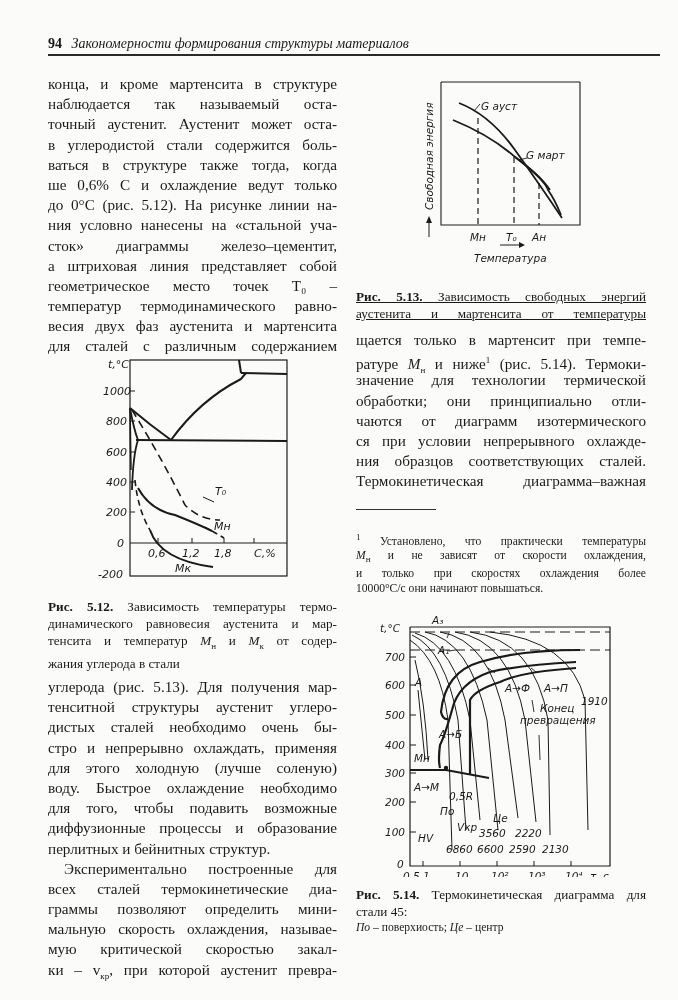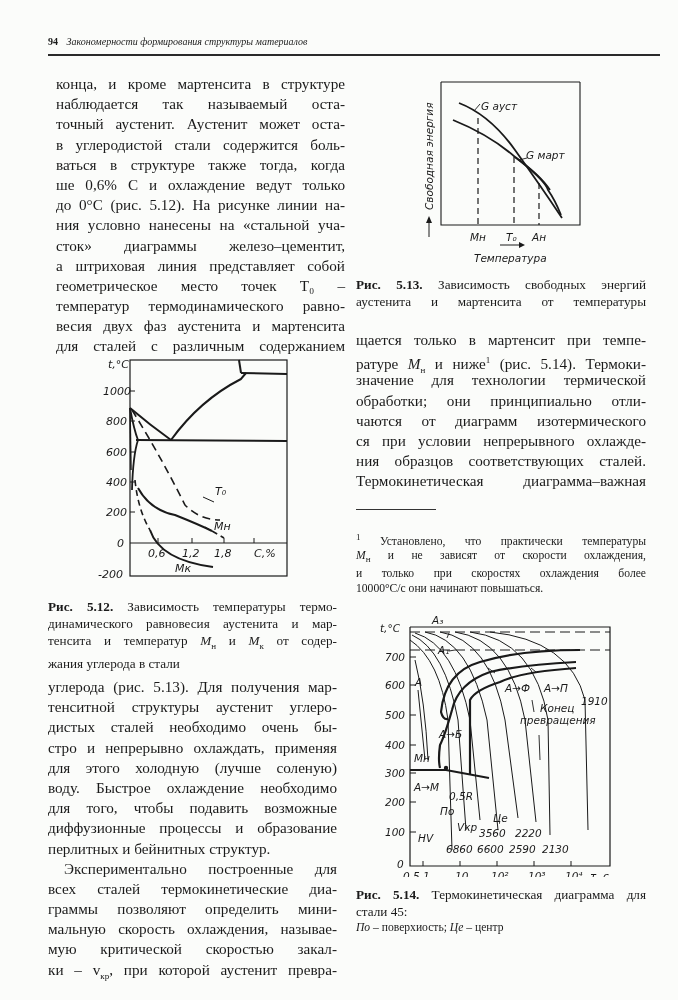--- a/index.html
+++ b/index.html
@@ -1,19 +1,19 @@
 <!DOCTYPE html>
 <html><head>
 <meta charset="utf-8">
 <style>
   html, body { margin:0; padding:0; }
   body { width:678px; height:1000px; background:#fbfcfa; position:relative; overflow:hidden;
          font-family:"Liberation Serif","DejaVu Serif",serif; color:#1a1a1a; }
   .abs { position:absolute; }
-  .header { left:48px; top:36px; width:612px; height:20px; font-size:10px; }
+  .header { left:48px; top:36px; width:612px; height:20px; font-size:14px; }
   .header .pn { font-weight:bold; }
   .header .rt { font-style:italic; margin-left:6px; }
   .rule { left:48px; top:54px; width:612px; height:2px; background:#2a2a2a; }
   .col { font-size:15.2px; line-height:20.2px; text-align:justify; }
   .col .ln { display:block; white-space:nowrap; text-align-last:justify; text-align:justify; height:20.2px; }
   .col .ln.last { text-align-last:left; }
   .col .ln.ind { text-indent:16px; }
   .it { }
   .cap { font-size:13.2px; line-height:17px; }
   .cap .ln { display:block; white-space:nowrap; text-align:justify; text-align-last:justify; }
@@ -29,21 +29,21 @@
 </style>
 </head>
 <body>
 
 <div class="abs header">
   <span class="pn">94</span>
   <span class="rt">Закономерности формирования структуры материалов</span>
 </div>
 <div class="abs rule"></div>
 
-<div class="abs col" style="left:48px; top:74px; width:289px;margin-left:8px;">
+<div class="abs col" style="left:48px; top:74px; width:289px;">
   <span class="ln">конца, и кроме мартенсита в структуре</span>
   <span class="ln"><span>наблюдается так называемый </span><span class="it">оста-</span></span>
   <span class="ln"><span class="it">точный аустенит.</span><span> Аустенит может оста-</span></span>
   <span class="ln">в углеродистой стали содержится боль-</span>
   <span class="ln">ваться в структуре также тогда, когда</span>
   <span class="ln">ше 0,6% С и охлаждение ведут только</span>
   <span class="ln">до 0°С (рис. 5.12). На рисунке линии на-</span>
   <span class="ln">ния условно нанесены на «стальной уча-</span>
   <span class="ln">сток» диаграммы железо–цементит,</span>
   <span class="ln">а штриховая линия представляет собой</span>
@@ -160,21 +160,21 @@
     <text x="481" y="110">G аyст</text>
     <text x="526" y="159">G март</text>
     <text x="470" y="241">Mн</text>
     <text x="506" y="241">T₀</text>
     <text x="532" y="241">Aн</text>
     <text x="474" y="262">Температура</text>
     <text x="0" y="0" transform="translate(433,210) rotate(-90)">Свободная энергия</text>
   </g>
 </svg>
 
-<div class="abs cap" style="left:356px; top:276px; width:290px;">
+<div class="abs cap" style="left:356px; top:288px; width:290px;text-decoration:underline;">
   <span class="ln"><b>Рис. 5.13.</b><span> Зависимость свободных энергий</span></span>
   <span class="ln">аустенита и мартенсита от температуры</span>
 </div>
 
 <div class="abs col" style="left:356px; top:330px; width:290px;">
   <span class="ln">щается только в мартенсит при темпе-</span>
   <span class="ln"><span>ратуре </span><i>M</i><sub>н</sub><span> и ниже</span><sup>1</sup><span> (рис. 5.14). Термоки-</span></span>
   <span class="ln">значение для технологии термической</span>
   <span class="ln">обработки; они принципиально отли-</span>
   <span class="ln">чаются от диаграмм изотермического</span>

